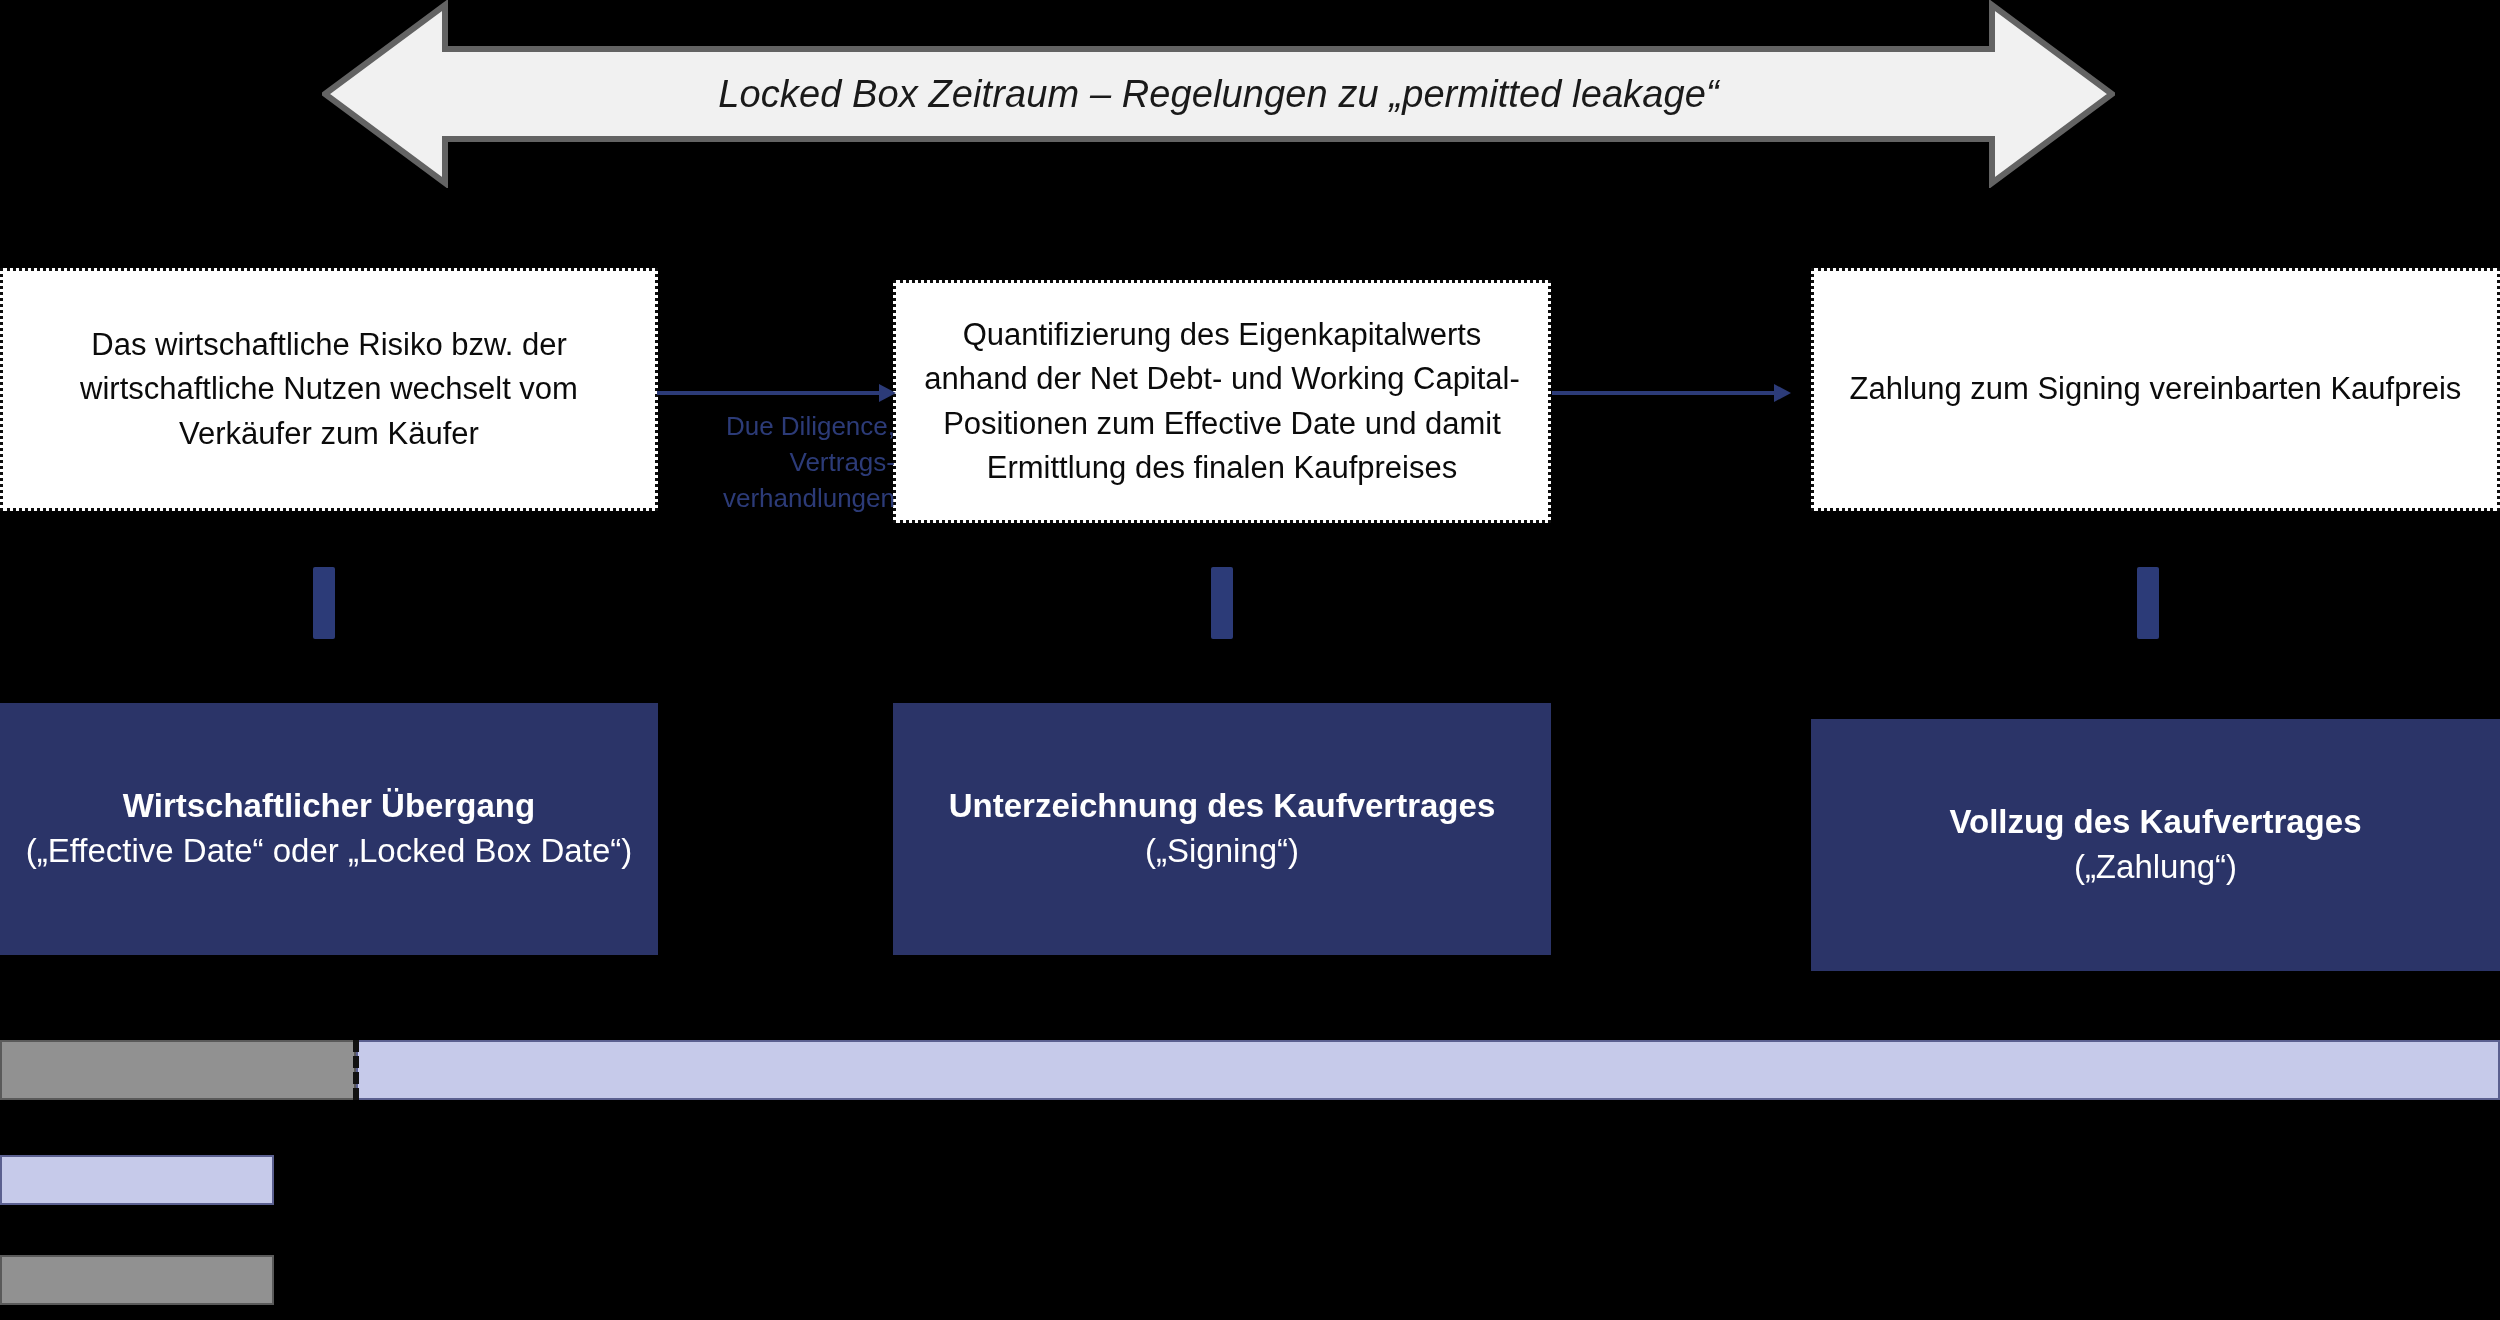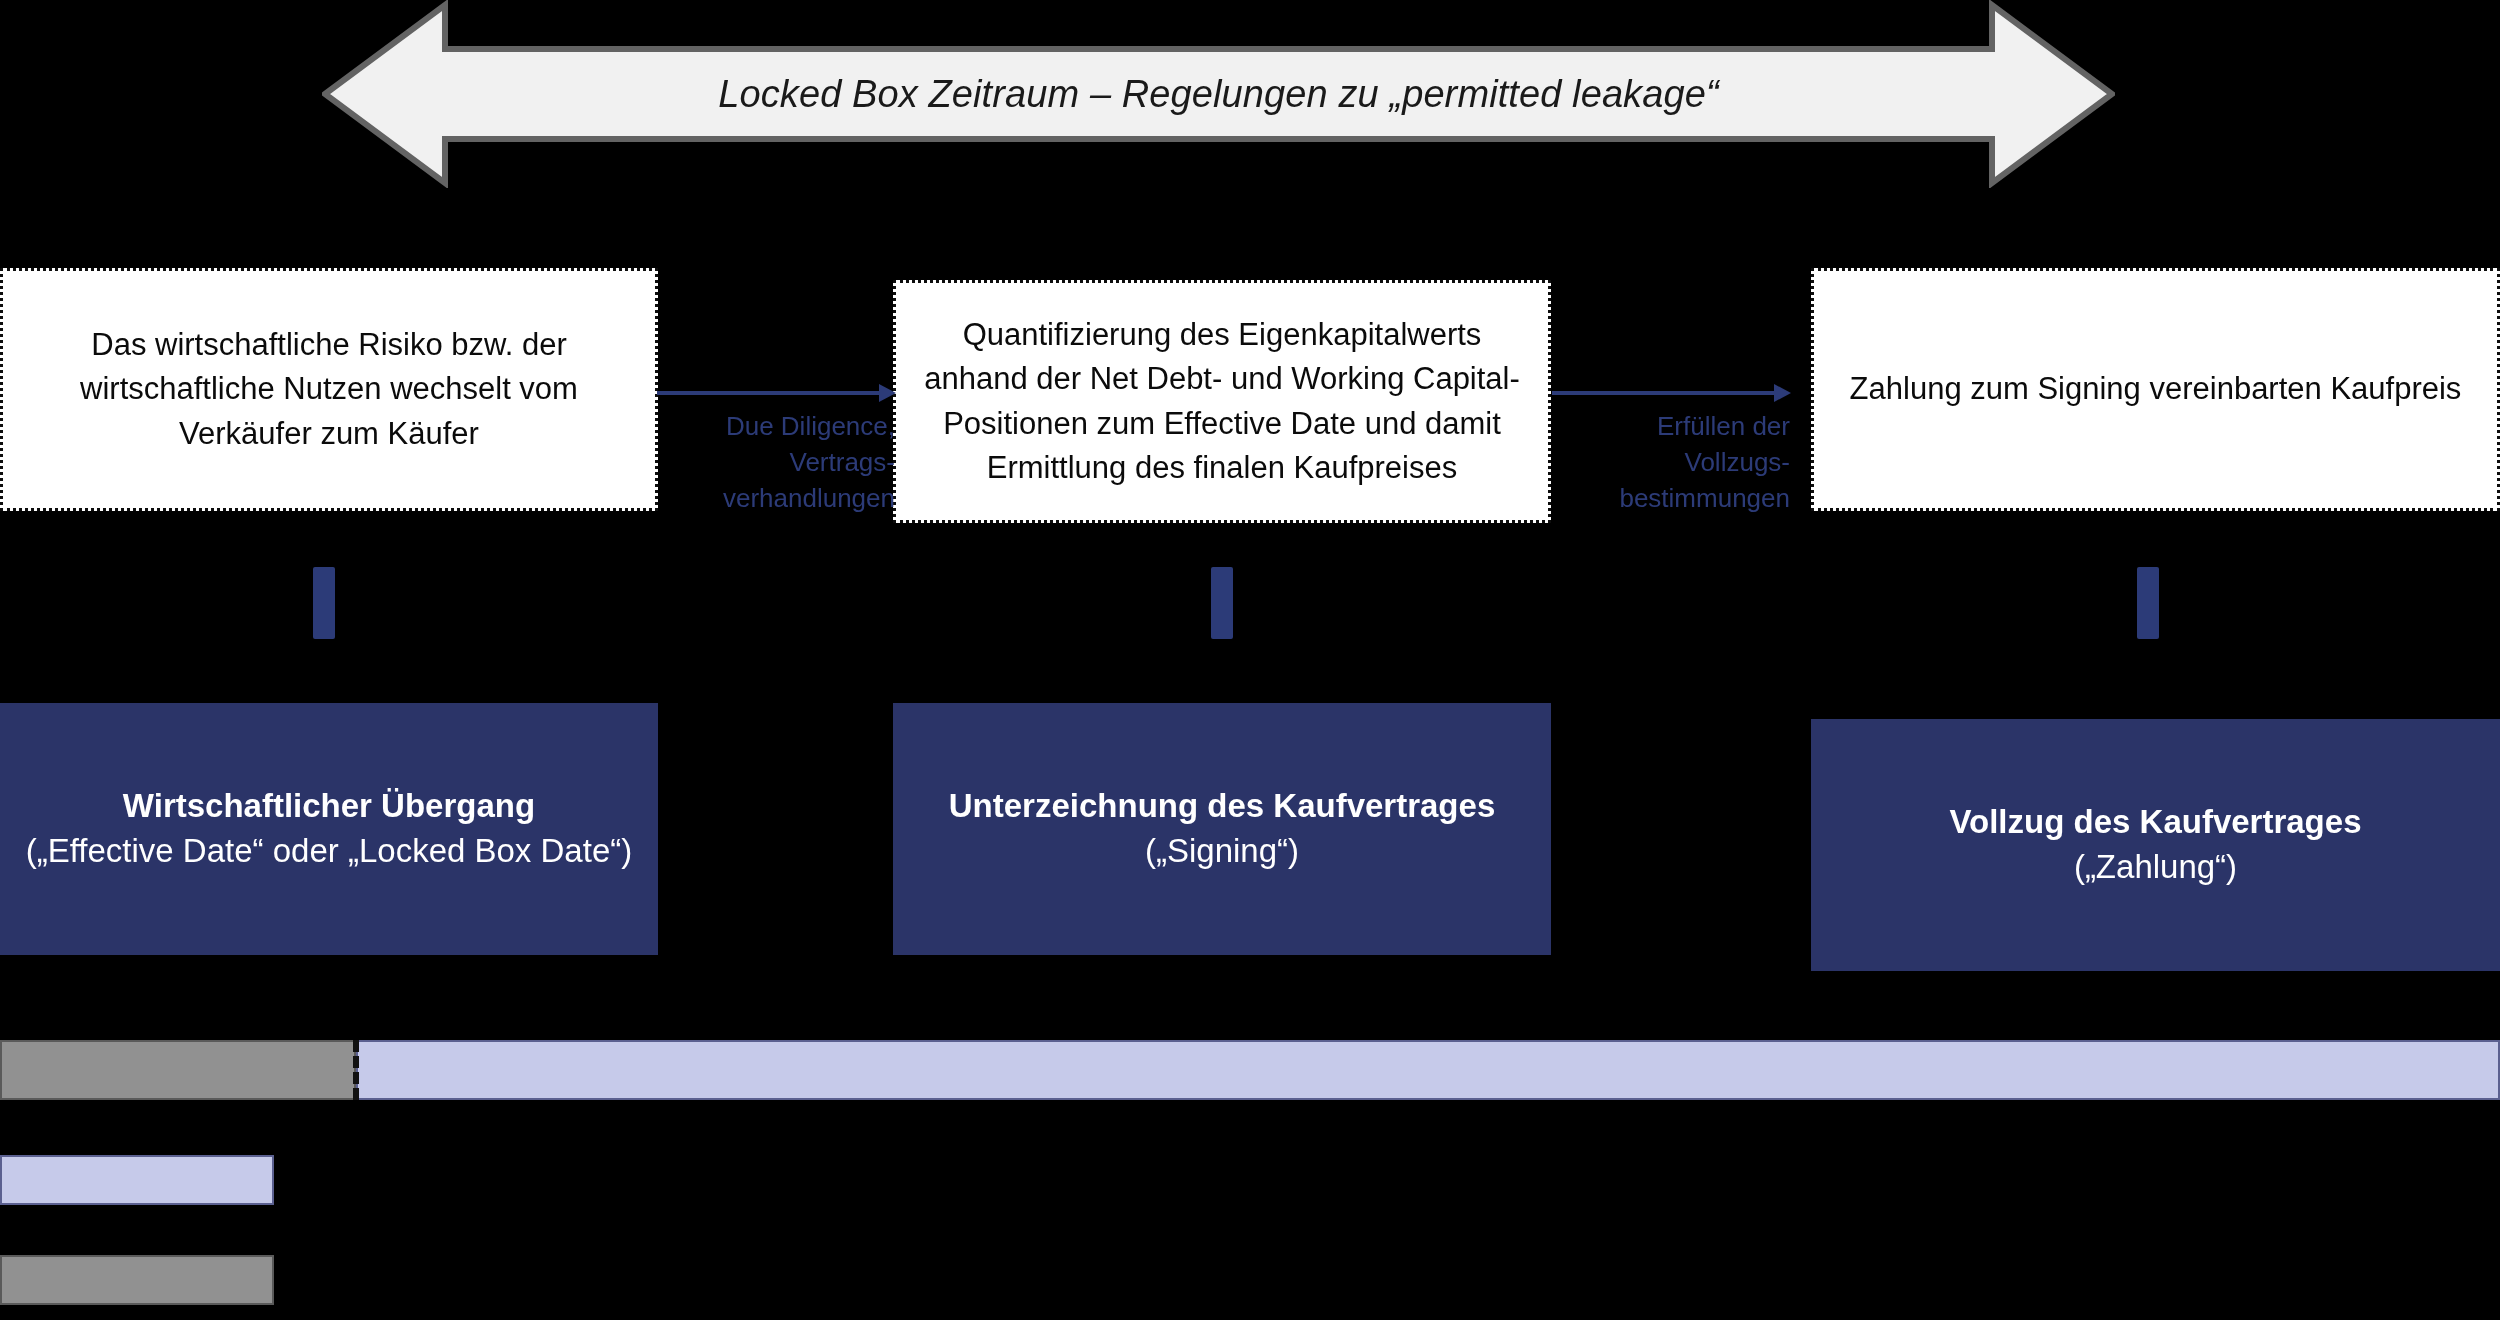--- a/index.html
+++ b/index.html
@@ -213,21 +213,20 @@
 
   <div class="conn" id="conn-1">
     <div class="conn-line"></div>
     <div class="conn-head"></div>
     <div class="conn-label">Due Diligence, Vertrags-verhandlungen</div>
   </div>
 
   <div class="conn" id="conn-2">
     <div class="conn-line"></div>
     <div class="conn-head"></div>
-    <div class="conn-label">Erfüllen der Vollzugs-bestimmungen</div>
   </div>
 
   <div class="stub" id="stub-1"></div>
   <div class="stub" id="stub-2"></div>
   <div class="stub" id="stub-3"></div>
 
   <div class="dbox" id="dbox-2">
     <div class="strong">Unterzeichnung des Kaufvertrages</div>
     <div class="plain">(„Signing“)</div>
   </div>

